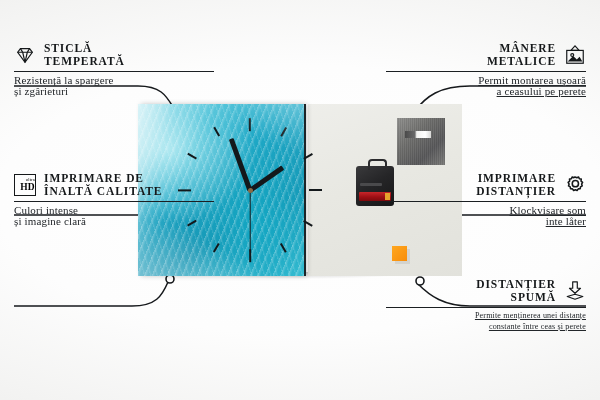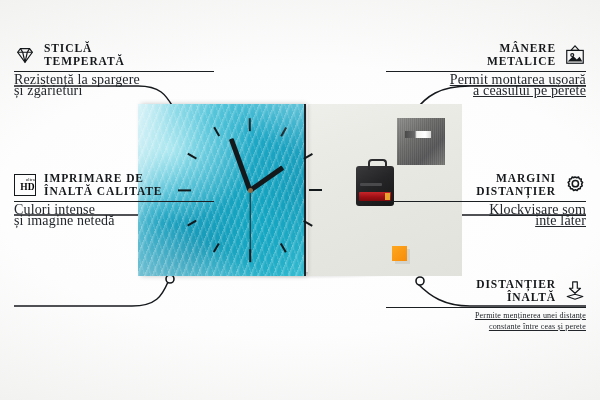--- a/index.html
+++ b/index.html
@@ -100,21 +100,21 @@
     padding-bottom:3px;
   }
   .callout.right .head{flex-direction:row-reverse;}
   .callout .titles{
     font-size:11.5px;letter-spacing:.9px;line-height:13px;
     color:#15181a;font-weight:bold;white-space:nowrap;
   }
   .callout.right .titles{text-align:right;}
   .rule{height:1px;background:#1b1f22;width:100%;}
   .callout .desc{
-    font-size:14px;line-height:10.6px;color:#22262a;
+    font-size:11px;line-height:10.6px;color:#22262a;
     padding-top:3px;letter-spacing:.15px;
   }
   .callout.right .desc{text-align:right;text-decoration:underline;}
   .ico{width:22px;height:22px;flex:0 0 22px;display:block;}
 
   
   #wires{position:absolute;left:0;top:0;width:600px;height:400px;}
 </style>
 </head>
 <body>
@@ -208,21 +208,21 @@
         <span style="font-size:9.5px;font-weight:bold;letter-spacing:.3px;">HD</span>
       </div>
       <div class="titles">
         <div>IMPRIMARE DE</div>
         <div>ÎNALTĂ CALITATE</div>
       </div>
     </div>
     <div class="rule"></div>
     <div class="desc">
       <div>Culori intense</div>
-      <div>și imagine netedă</div>
+      <div>și imagine clară</div>
     </div>
   </div>
 
 
   <div class="callout right" style="left:386px;top:42px;">
     <div class="head">
       <svg class="ico" viewBox="0 0 24 24" fill="none" stroke="#15181a" stroke-width="1.3">
         <rect x="3" y="7" width="18" height="14"></rect>
         <path d="M12 2 L7.5 7 H16.5 Z"></path>
         <circle cx="9" cy="12" r="1.6"></circle>
@@ -240,40 +240,40 @@
     </div>
   </div>
 
   <div class="callout right" style="left:386px;top:172px;">
     <div class="head">
       <svg class="ico" viewBox="0 0 24 24" fill="none" stroke="#15181a" stroke-width="1.7" stroke-linejoin="round">
         <path d="M12 3.2 L14 4 L15.8 3.2 L16.8 5.2 L18.8 5.6 L18.6 7.8 L20.3 9.2 L19.2 11 L19.9 13 L18 14 L17.7 16.1 L15.6 16.2 L14.3 17.9 L12.4 17.1 L10.5 17.9 L9.2 16.2 L7.1 16.1 L6.8 14 L4.9 13 L5.6 11 L4.5 9.2 L6.2 7.8 L6 5.6 L8 5.2 L9 3.2 L10.8 4 Z"></path>
         <circle cx="12.4" cy="10.5" r="3.4"></circle>
       </svg>
       <div class="titles">
-        <div>MARGINI</div>
+        <div>IMPRIMARE</div>
         <div>DISTANȚIER</div>
       </div>
     </div>
     <div class="rule"></div>
     <div class="desc">
       <div>Klockvisare som</div>
       <div>inte låter</div>
     </div>
   </div>
 
   <div class="callout right" style="left:386px;top:278px;">
     <div class="head">
       <svg class="ico" viewBox="0 0 24 24" fill="none" stroke="#15181a" stroke-width="1.3" stroke-linejoin="round">
         <path d="M9.5 2 H14.5 V9 H18 L12 14.5 L6 9 H9.5 Z"></path>
         <path d="M12 15.5 L20.5 18 L12 21 L3.5 18 Z"></path>
       </svg>
       <div class="titles">
         <div>DISTANȚIER</div>
-        <div>ÎNALTĂ</div>
+        <div>SPUMĂ</div>
       </div>
     </div>
     <div class="rule"></div>
     <div class="desc" style="font-size:8.1px;text-align:right;">
       <div>Permite menținerea unei distanțe</div>
       <div>constante între ceas și perete</div>
     </div>
   </div>
 
 </div>

